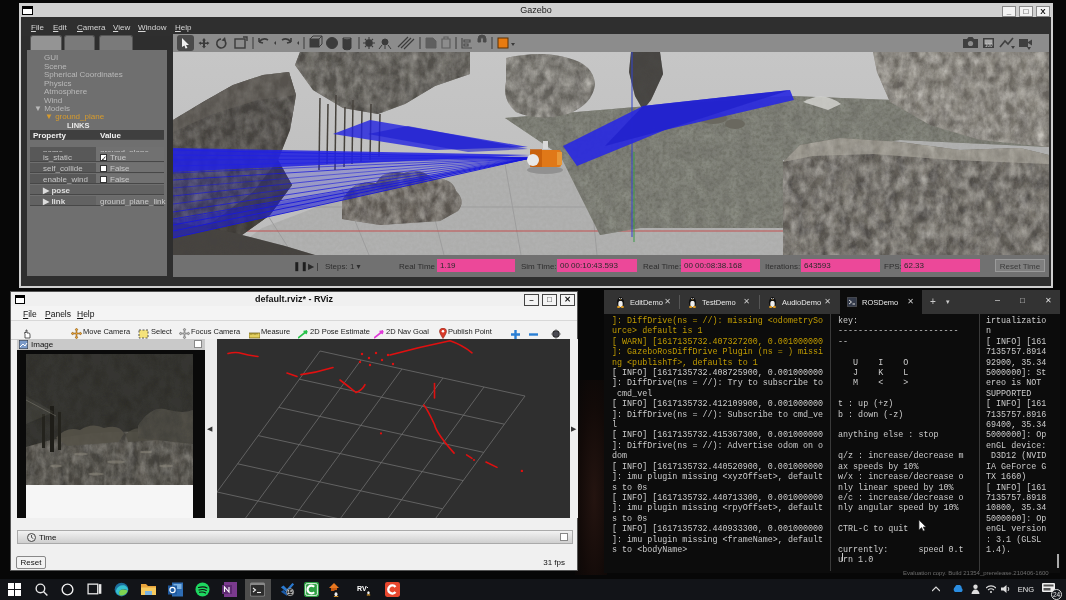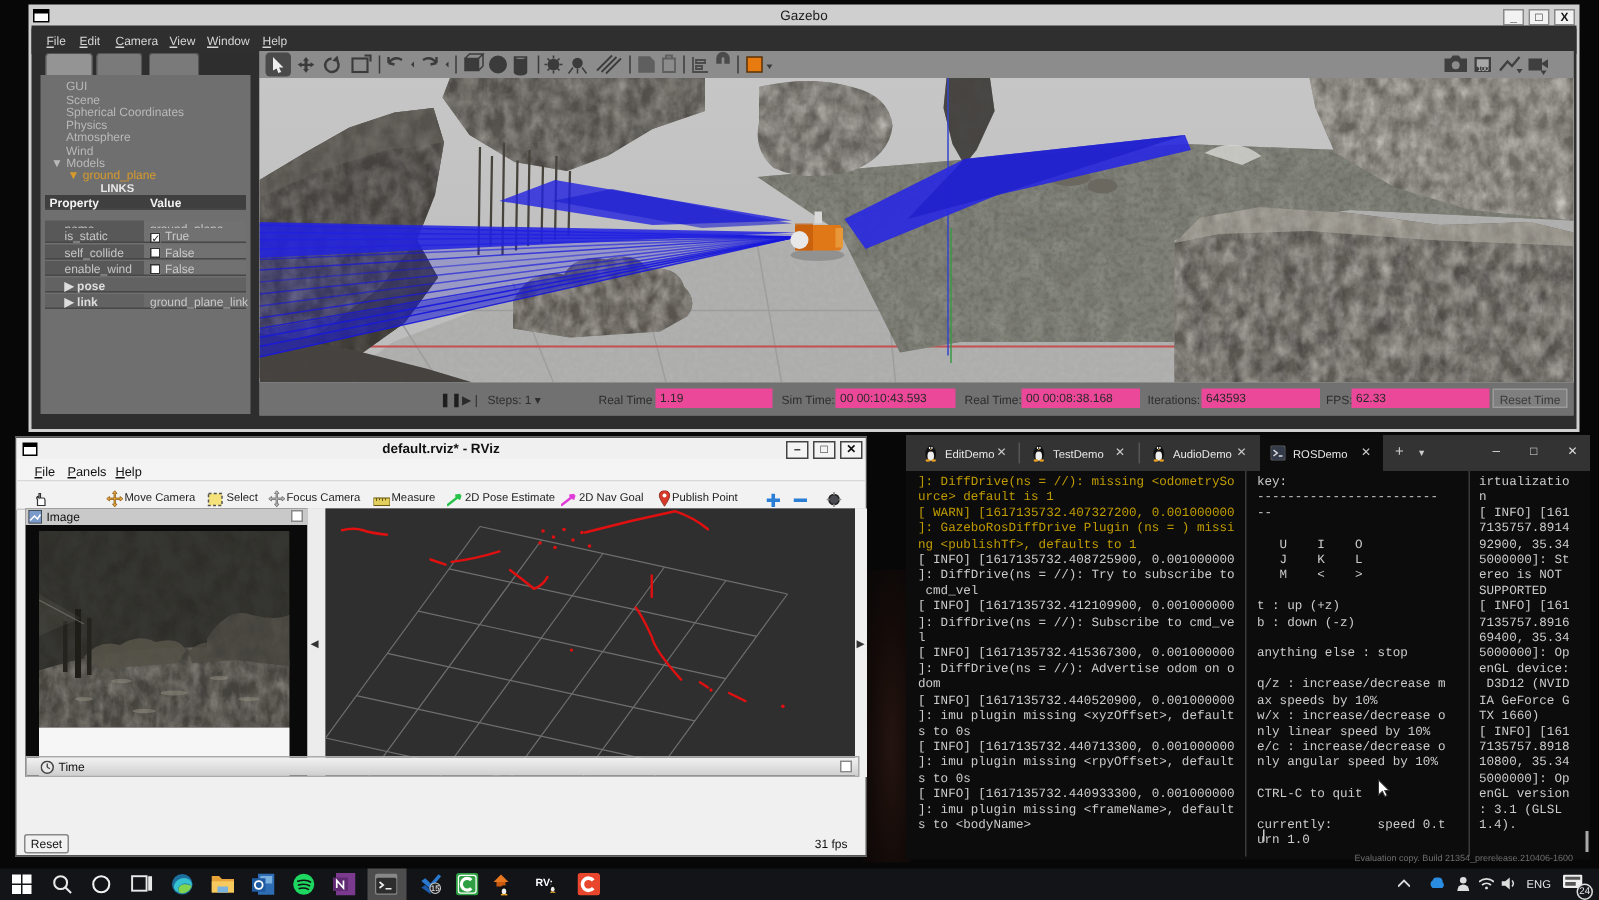--- a/index.html
+++ b/index.html
@@ -51,21 +51,21 @@
   .ric { position:absolute; top:4px; }
   .rlb { position:absolute; top:6px; font-size:7.5px; color:#222; white-space:nowrap; }
   
   #rv-img { left:6px; top:47px; width:188px; height:179px; background:#0a0a0a; }
   #rv-img-hdr { left:0; top:0; width:100%; height:11px; background:#c9c9c9; color:#111; font-size:8px; }
   
   #rv-3d { left:206px; top:47px; width:353px; height:179px; background:#2f2f2f; }
   #rv-split { left:194px; top:47px; width:12px; height:179px; background:#ececec; }
   #rv-right { left:559px; top:47px; width:8px; height:179px; background:#f0f0f0; }
   
-  #rv-time-hdr { left:6px; top:212px; width:556px; height:14px; background:linear-gradient(#f2f2f2,#cfcfcf); border:1px solid #aaa; font-size:8px; color:#111; }
+  #rv-time-hdr { left:6px; top:238px; width:556px; height:14px; background:linear-gradient(#f2f2f2,#cfcfcf); border:1px solid #aaa; font-size:8px; color:#111; }
   #rv-fields { left:0; top:241px; width:100%; height:21px; font-size:8px; color:#111; }
   #rv-fields span { position:absolute; top:7px; }
   .tbox { position:absolute; top:4px; height:13px; background:#fff; border:1px solid #9a9a9a; font-size:8px; color:#111; padding:2px 0 0 4px; }
   #rv-status { left:0; top:262px; width:100%; height:18px; font-size:8px; color:#111; }
 
   
   #term { left:604px; top:290px; width:456px; height:283px; background:#0c0c0c; }
   #term-tabs { left:0; top:0; width:100%; height:24px; background:#333333; }
   .ttab { position:absolute; top:0; height:24px; color:#e8e8e8; font-size:7.5px; }
   .ttab .lbl { position:absolute; left:22px; top:8px; }
@@ -361,21 +361,21 @@
         <span style="left:152px;">Steps: 1 ▾</span>
         <span style="left:198px;margin-left:28px;">Real Time Factor:</span>
         <div class="pfield" style="left:264px; width:78px;">1.19</div>
         <span style="left:348px;">Sim Time:</span>
         <div class="pfield" style="left:384px; width:80px;">00 00:10:43.593</div>
         <span style="left:470px;">Real Time:</span>
         <div class="pfield" style="left:508px; width:79px;">00 00:08:38.168</div>
         <span style="left:592px;">Iterations:</span>
         <div class="pfield" style="left:628px; width:79px;">643593</div>
         <span style="left:711px;">FPS:</span>
-        <div class="pfield" style="left:728px; width:92px;">62.33</div>
+        <div class="pfield" style="left:728px; width:79px;">62.33</div>
         <div class="pfield" style="left:822px; width:50px; background:#7f7f7f; border:1px solid #9a9a9a; color:#3a3a3a; text-align:center;">Reset Time</div>
       </div>
     </div>
   </div>
 
   <div id="rv" class="abs">
     <div id="rv-title" class="abs">
       <div class="ticon abs"></div>
       <div class="ttext abs">default.rviz* - RViz</div>
       <div class="rvbtn abs" style="right:38px;">–</div>

